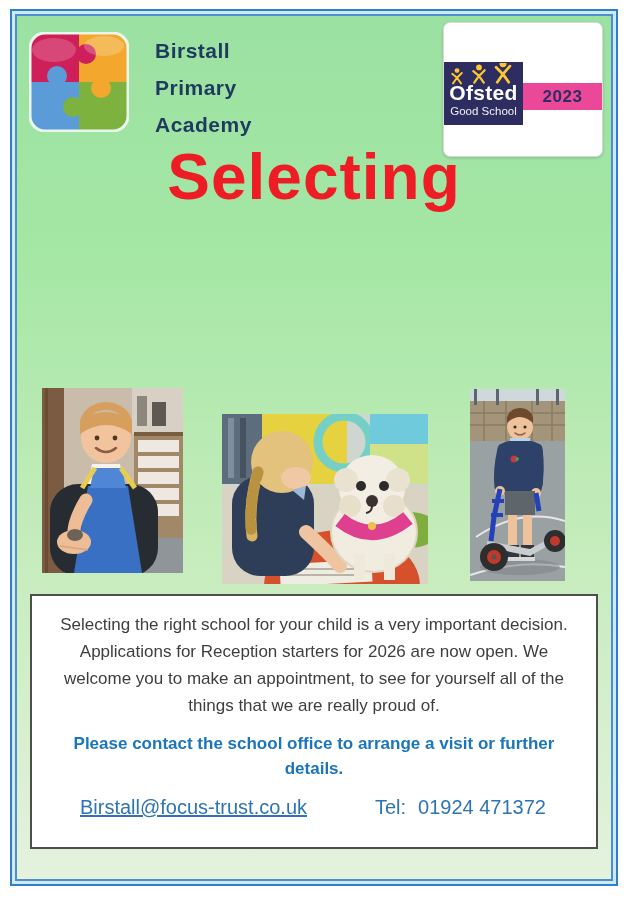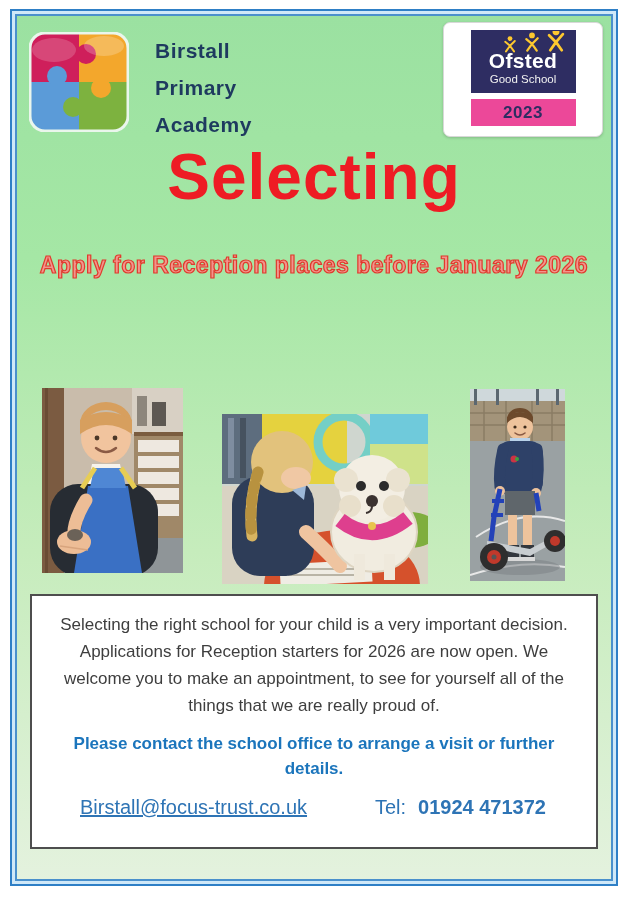--- a/index.html
+++ b/index.html
@@ -11,23 +11,23 @@
   .frame-mid { width:100%; height:100%; border:3px solid #cfe8f8; }
   .canvas { position:relative; width:100%; height:100%; border:2px solid #4a90cc;
             background:linear-gradient(180deg,#9be1a1 0%, #a5e7a5 28%, #c6ecbc 62%, #e4f2de 100%);
             overflow:hidden; }
 
   
   .header-row { position:absolute; top:6px; left:12px; right:8px; display:flex; align-items:flex-start; }
   .logo-svg { width:100px; height:100px; margin-top:10px; flex:0 0 auto; }
   .school-name { margin-left:26px; margin-top:10px; color:#1e3a5f; font-weight:bold;
                  font-size:21px; line-height:37px; letter-spacing:.5px; }
-  .ofsted-card { margin-left:auto; width:160px; height:115px; background:#ffffff; border-radius:7px;
+  .ofsted-card { margin-left:auto; width:160px; height:135px; background:#ffffff; border-radius:7px;
                  border:1px solid #d8d8d8; box-shadow:0 1px 3px rgba(0,0,0,.18);
-                 display:flex; flex-direction:column; align-items:center; padding-top:7px; }
+                 display:flex; flex-direction:row; align-items:center; padding-top:7px; }
   .ofsted-panel { position:relative; width:105px; height:63px; background:#2e2d62; color:#ffffff;
                   text-align:center; }
   .ofsted-figures { position:absolute; top:1px; right:6px; width:72px; height:24px; }
   .ofsted-brand { font-size:21px; font-weight:bold; letter-spacing:.3px; margin-top:20px; line-height:22px; }
   .ofsted-rating { font-size:11.5px; line-height:14px; color:#f2f2f2; }
   .ofsted-yearbar { margin-top:6px; width:105px; height:27px; background:#ec4899; color:#2e2d62;
                     font-weight:bold; font-size:17px; text-align:center; line-height:27px; letter-spacing:.5px; }
 
   
   .hero { position:absolute; top:118px; left:0; width:100%; text-align:center; }
@@ -44,21 +44,21 @@
 
   
   .info-box { position:absolute; left:13px; right:13px; top:578px; height:255px;
               background:#ffffff; border:2px solid #4e4e4e; padding:15px 22px 0; text-align:center; }
   .info-paragraph { font-size:17px; line-height:27px; color:#3e3e3e; }
   .info-cta { margin-top:12px; font-size:17px; line-height:25px; font-weight:bold; color:#1b75bc; }
   .contact-row { margin-top:15px; display:flex; justify-content:space-between; align-items:center;
                  padding:0 28px 0 26px; }
   .contact-email { font-size:20px; color:#2e74b5; text-decoration:underline; cursor:pointer; }
   .contact-tel { font-size:20px; color:#2e74b5; }
-  .contact-tel .num { margin-left:12px;font-weight:bold; }
+  .contact-tel .num { margin-left:12px; }
 </style>
 </head>
 <body>
 
 <div class="frame">
  <div class="frame-mid">
   <div class="canvas">
 
     <div class="header-row">
       <svg class="logo-svg" viewBox="0 0 100 100">
@@ -112,21 +112,20 @@
           </svg>
           <div class="ofsted-brand">Ofsted</div>
           <div class="ofsted-rating">Good School</div>
         </div>
         <div class="ofsted-yearbar">2023</div>
       </div>
     </div>
 
     <div class="hero">
       <div class="hero-title">Selecting</div>
-      <div class="hero-subtitle">Apply for Reception places before January 2026</div>
     </div>
 
     <div class="photos">
 
       <svg class="photo photo-1" viewBox="0 0 141 185" preserveAspectRatio="none">
         <rect width="141" height="185" fill="#c9bcab"></rect>
         <rect x="0" y="0" width="22" height="185" fill="#7b5b41"></rect>
         <rect x="3" y="0" width="3" height="185" fill="#6a4c34"></rect>
         <rect x="90" y="0" width="51" height="46" fill="#d8d0c4"></rect>
         <rect x="95" y="8" width="10" height="30" fill="#8d867c"></rect>

